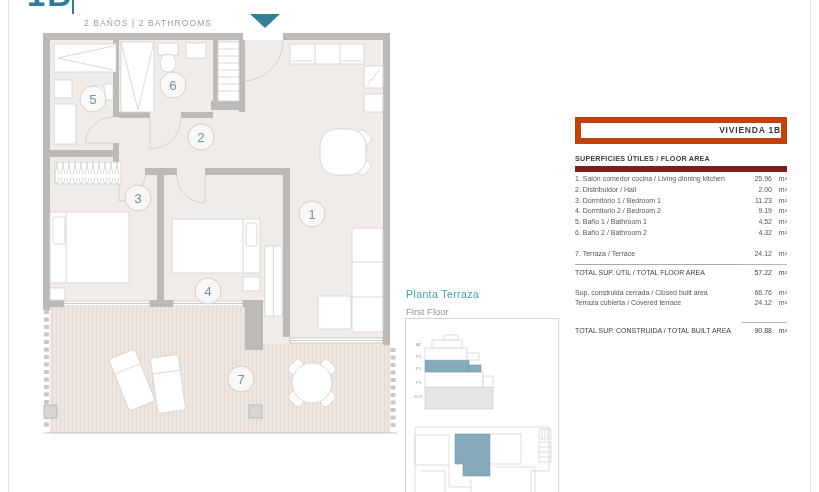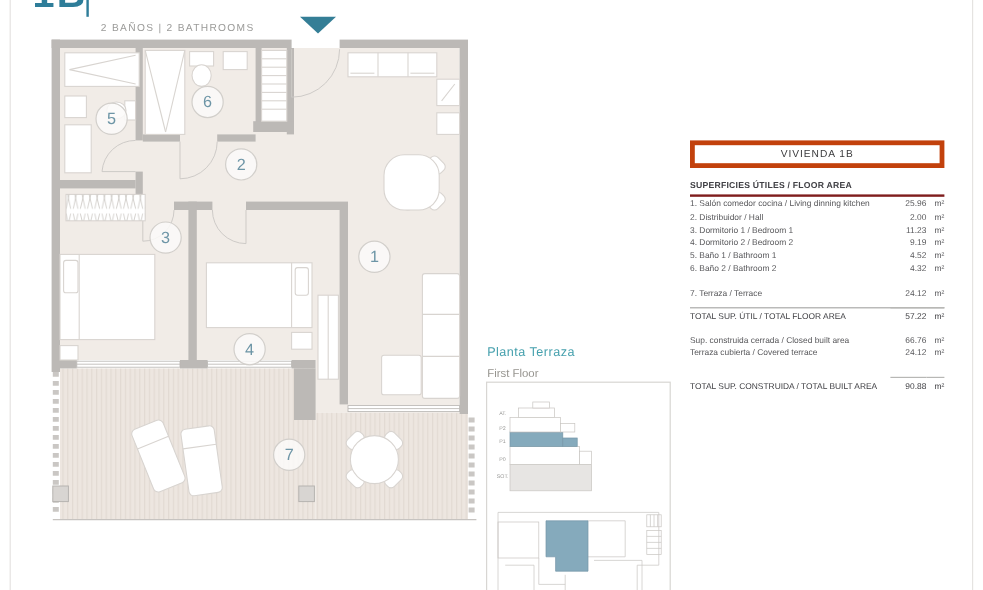--- a/index.html
+++ b/index.html
@@ -15,25 +15,25 @@
   
   #titleclip{position:absolute;left:27px;top:0;height:13px;width:48px;overflow:hidden;}
   #titleclip span{display:block;margin-top:-24px;font-size:33px;font-weight:bold;color:#2e7d99;letter-spacing:2px;}
   #title-sep{position:absolute;left:72px;top:0;width:2px;height:14px;background:#2e7d99;}
   #subtitle{position:absolute;left:84px;top:1px;font-size:8.5px;letter-spacing:1.1px;color:#9b9b99;line-height:12px;margin-top:16px;}
 
   #plan{position:absolute;left:30px;top:5px;}
 
   
   #panel{position:absolute;left:575px;top:117px;width:212px;color:#57575a;}
-  #vivienda-box{border:4px solid #c2410c;height:15px;line-height:15px;text-align:center;
-    font-size:8.5px;font-weight:normal;color:#3a3a3c;letter-spacing:0.8px;}
+  #vivienda-box{border:6px solid #c2410c;height:15px;line-height:15px;text-align:right;
+    font-size:8.5px;font-weight:bold;color:#3a3a3c;letter-spacing:0.8px;}
   .sect{margin-top:10px;}
   .sect-title{font-size:7.2px;font-weight:bold;color:#404045;letter-spacing:0.2px;
-    padding-bottom:3px;border-bottom:2px solid #7f1d1d;margin-bottom:2px;}
+    padding-bottom:3px;border-bottom:6px solid #7f1d1d;margin-bottom:2px;}
   .sect-title.topline{border-top:1px solid #bdbdbb;padding-top:4px;}
   .trow{display:flex;font-size:7px;line-height:10.8px;}
   .trow.gap{margin-top:10px;}
   .tlabel{flex:1;white-space:nowrap;}
   .tval{width:30px;text-align:right;}
   .tunit{width:15px;text-align:right;}
   .total{display:flex;font-size:7px;line-height:10px;color:#3e3e42;
     border-top:1px solid #aaaaa8;margin-top:4px;padding-top:3px;}
   .total .tval{border-top:1px solid #b7b7b5;margin-top:-4px;padding-top:3px;}
   .total .tunit{border-top:1px solid #b7b7b5;margin-top:-4px;padding-top:3px;}

